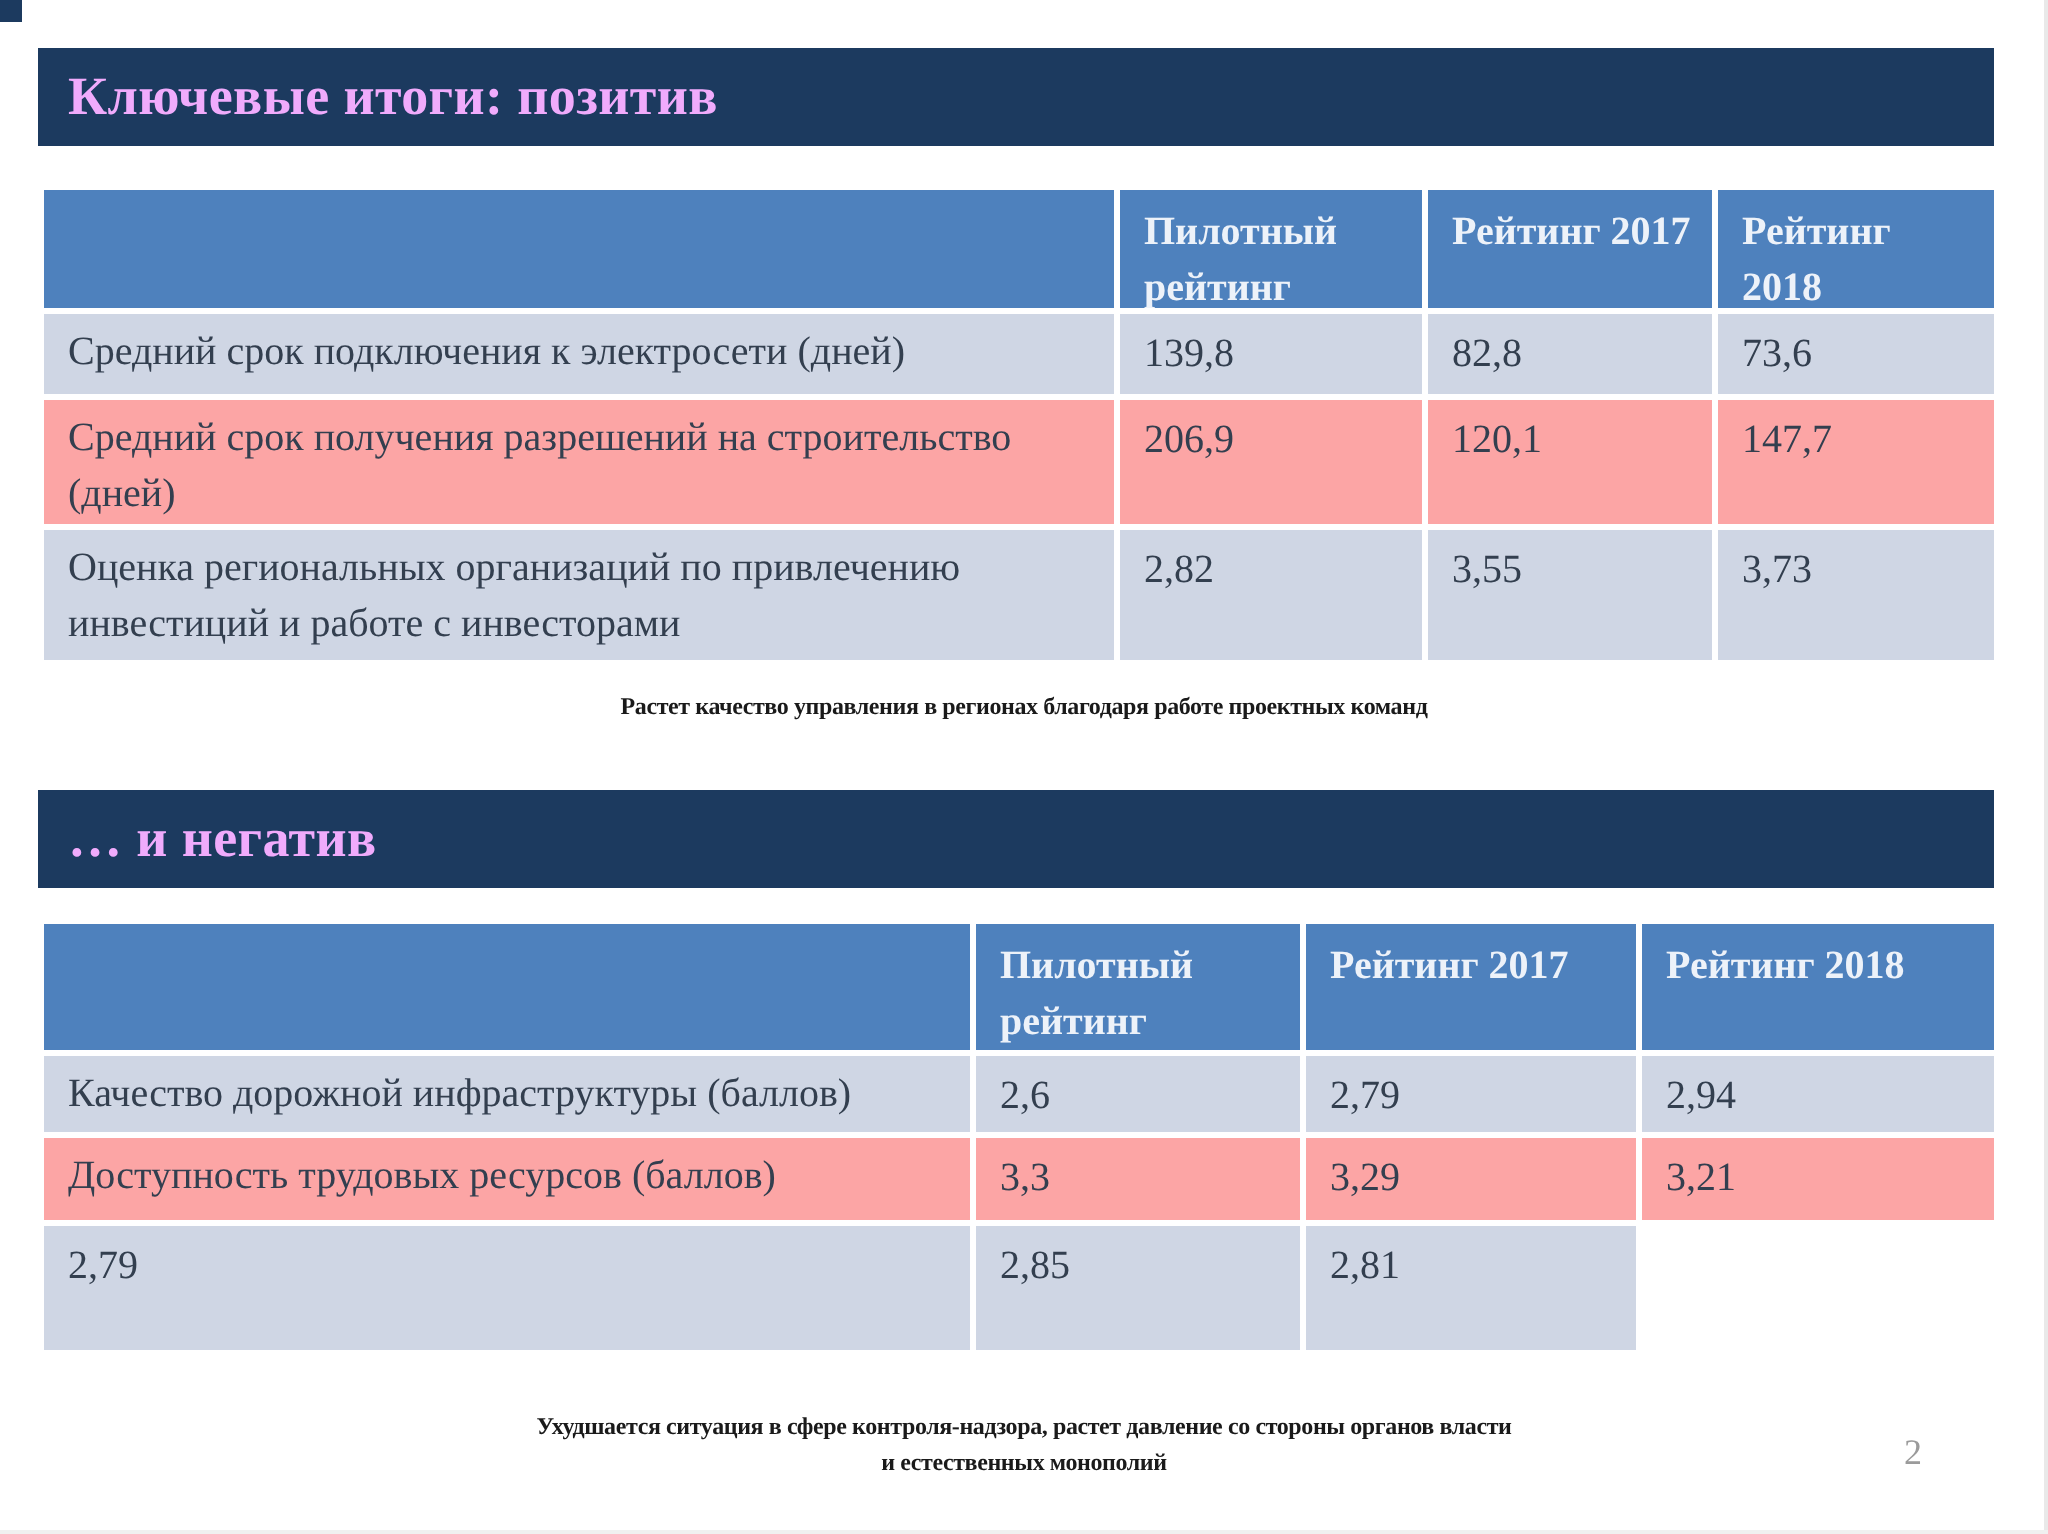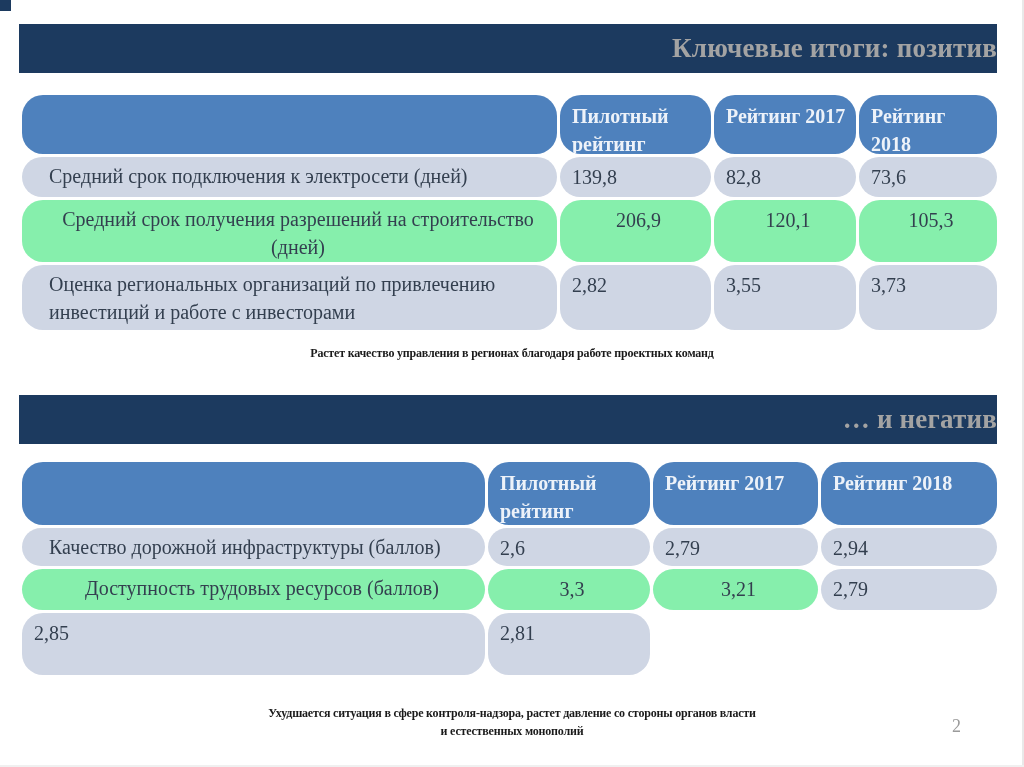--- a/index.html
+++ b/index.html
@@ -4,37 +4,37 @@
 <style>
   html,body{margin:0;padding:0;background:#ffffff;}
   body{width:1024px;height:767px;font-family:"Liberation Serif","DejaVu Serif",serif;}
   .slide{position:relative;width:1024px;height:767px;background:#ffffff;overflow:hidden;}
 
   .corner-square{position:absolute;left:0;top:0;width:11px;height:11px;background:#1c3a5f;}
   .edge-right{position:absolute;right:0;top:0;width:2px;height:767px;background:#e9e9e9;}
   .edge-bottom{position:absolute;left:0;bottom:0;width:1024px;height:2px;background:#f0f0f0;}
 
   .title-bar{position:absolute;left:19px;width:978px;height:49px;background:#1c3a5f;
-             color:#a3a3a3;font-size:27px;font-weight:bold;line-height:49px;
-             padding-left:15px;box-sizing:border-box;letter-spacing:.2px;text-align:right;}
+             color:#f0abfc;font-size:27px;font-weight:bold;line-height:49px;
+             padding-left:15px;box-sizing:border-box;letter-spacing:.2px;}
   .title-bar.pos{top:24px;}
   .title-bar.neg{top:395px;}
 
   .tbl{position:absolute;left:22px;display:grid;gap:3px;}
   .tbl.pos{top:95px;grid-template-columns:535px 151px 142px 138px;grid-template-rows:59px 40px 62px 65px;}
   .tbl.neg{top:462px;grid-template-columns:463px 162px 165px 176px;grid-template-rows:63px 38px 41px 62px;}
 
-  .cell{box-sizing:border-box;overflow:hidden;border-radius:21px;}
+  .cell{box-sizing:border-box;overflow:hidden;}
   .th{background:#4e81bd;color:#edf2f9;font-weight:bold;font-size:20px;line-height:1.42;
       padding:7px 8px 0 12px;}
   .td{font-size:20px;color:#333f4f;line-height:1.4;}
-  .td.label{padding:5px 10px 0 27px;}
+  .td.label{padding:5px 10px 0 12px;}
   .td.val{padding:6px 6px 16px 12px;}
   .band-a{background:#cfd6e4;}
-  .band-b{background:#86efac;text-align:center;}
+  .band-b{background:#fca5a5;}
 
   .note{position:absolute;left:0;width:1024px;text-align:center;color:#1a1a1a;
         font-weight:bold;font-size:12px;letter-spacing:-0.2px;}
   .note.mid{top:346px;}
   .note.bottom{top:692px;line-height:1.5;margin-top:12px;}
   .note.bottom .line{display:block;}
 
   .page-number{position:absolute;left:952px;top:716px;font-size:18px;color:#9b9b9b;}
 </style>
 </head>
@@ -53,21 +53,21 @@
     <div class="cell th">Рейтинг 2018</div>
 
     <div class="cell td label band-a">Средний срок подключения к электросети (дней)</div>
     <div class="cell td val band-a">139,8</div>
     <div class="cell td val band-a">82,8</div>
     <div class="cell td val band-a">73,6</div>
 
     <div class="cell td label band-b">Средний срок получения разрешений на строительство (дней)</div>
     <div class="cell td val band-b">206,9</div>
     <div class="cell td val band-b">120,1</div>
-    <div class="cell td val band-b">105,3</div>
+    <div class="cell td val band-b">147,7</div>
 
     <div class="cell td label band-a">Оценка региональных организаций по привлечению инвестиций и работе с инвесторами</div>
     <div class="cell td val band-a">2,82</div>
     <div class="cell td val band-a">3,55</div>
     <div class="cell td val band-a">3,73</div>
   </div>
 
   <div class="note mid">Растет качество управления в регионах благодаря работе проектных команд</div>
 
   <div class="title-bar neg">… и негатив</div>
@@ -78,20 +78,21 @@
     <div class="cell th">Рейтинг 2017</div>
     <div class="cell th">Рейтинг 2018</div>
 
     <div class="cell td label band-a">Качество дорожной инфраструктуры (баллов)</div>
     <div class="cell td val band-a">2,6</div>
     <div class="cell td val band-a">2,79</div>
     <div class="cell td val band-a">2,94</div>
 
     <div class="cell td label band-b">Доступность трудовых ресурсов (баллов)</div>
     <div class="cell td val band-b">3,3</div>
+    <div class="cell td val band-b">3,29</div>
     <div class="cell td val band-b">3,21</div>
 
     <div class="cell td val band-a">2,79</div>
     <div class="cell td val band-a">2,85</div>
     <div class="cell td val band-a">2,81</div>
   </div>
 
   <div class="note bottom">
     <span class="line">Ухудшается ситуация в сфере контроля-надзора, растет давление со стороны органов власти</span>
     <span class="line">и естественных монополий</span>

